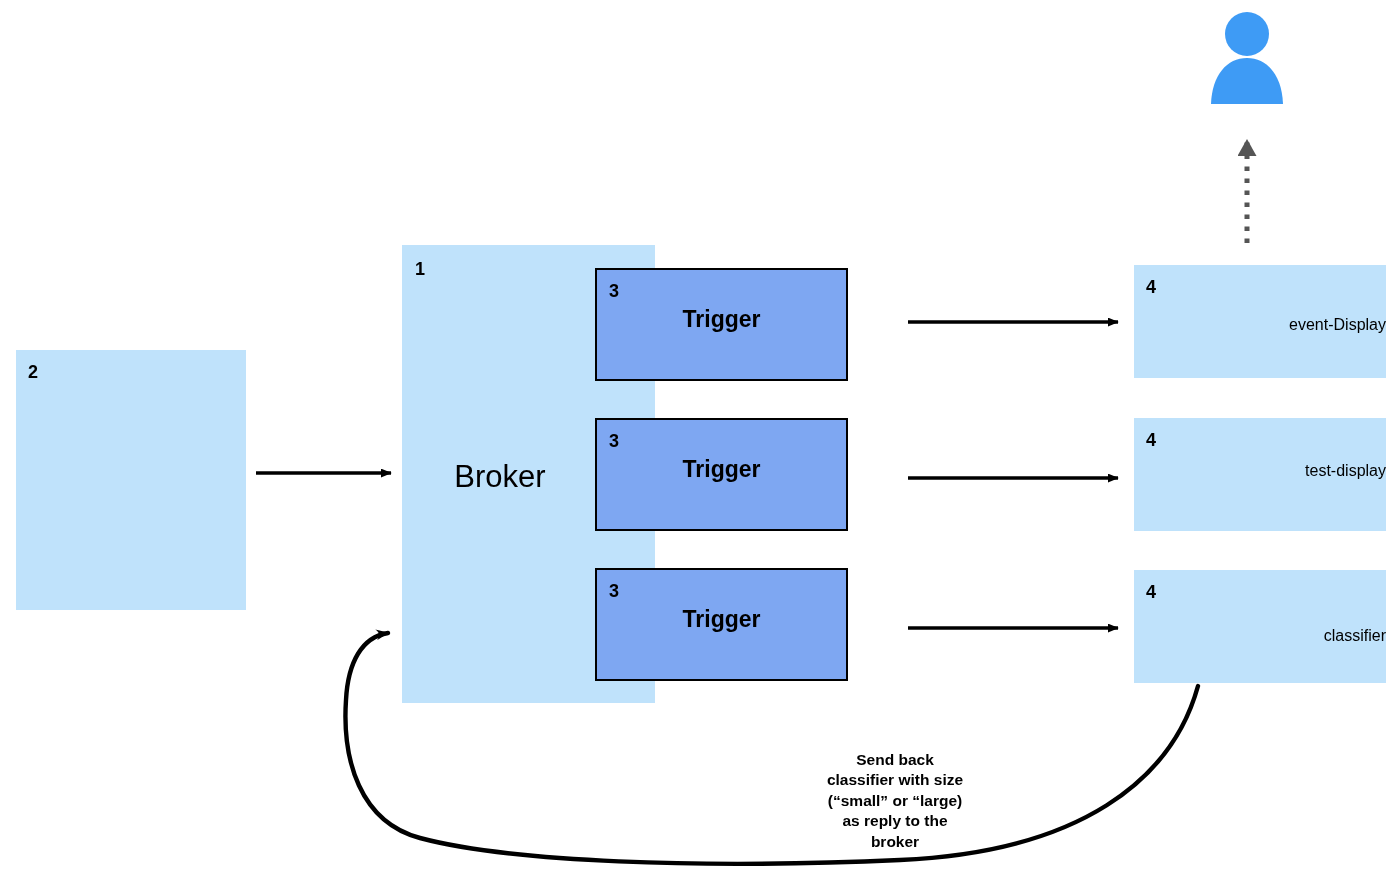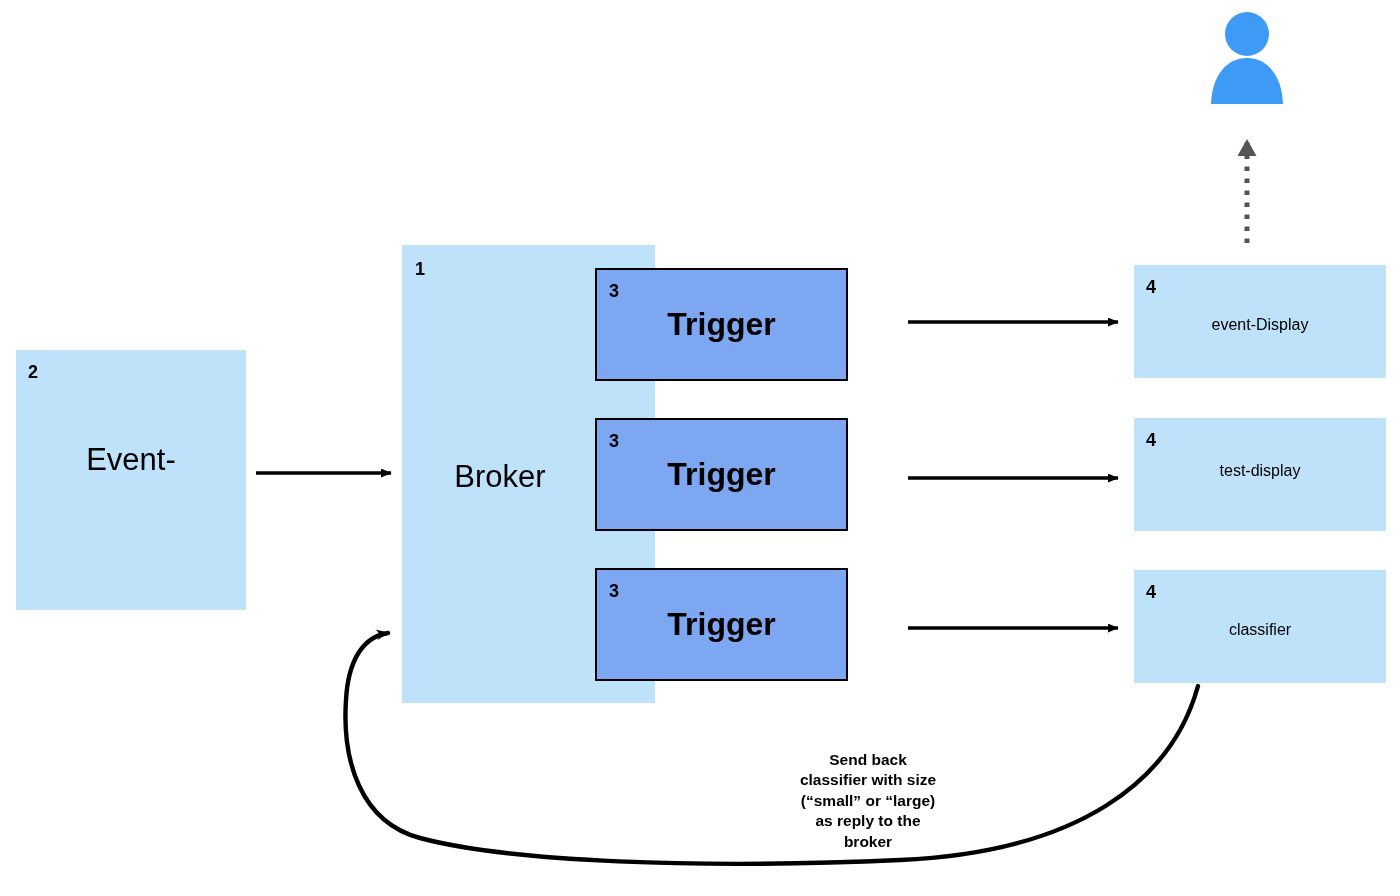--- a/index.html
+++ b/index.html
@@ -42,26 +42,27 @@
     right: 0;
     text-align: center;
     color: #000000;
     line-height: 1.12;
   }
   .label-big {
     font-size: 31px;
     font-weight: 400;
   }
   .label-trigger {
-    font-size: 32px;
+    font-size: 23px;
     font-weight: 700;
   }
   .label-small {
     font-size: 16px;
     font-weight: 400;
+    text-align: right;
   }
   .note-text {
     position: absolute;
     text-align: center;
     font-size: 15.5px;
     font-weight: bold;
     line-height: 1.32;
     color: #000000;
     white-space: pre-line;
   }
@@ -77,21 +78,20 @@
     position: absolute;
   }
 </style>
 </head>
 <body>
 
 <div id="canvas">
 
   <div class="box light-box" style="left:16px; top:350px; width:230px; height:260px;">
     <div class="corner-num" style="left:12px; top:13px; font-size:18px;">2</div>
-    <div class="box-label label-big" style="top:93px;">Event-</div>
   </div>
 
   <div class="box light-box" style="left:402px; top:245px; width:253px; height:458px;">
     <div class="corner-num" style="left:13px; top:15px; font-size:18px;">1</div>
     <div class="box-label label-big" style="top:215px; left:0; width:196px;">Broker</div>
   </div>
 
   <div class="box trigger-box" style="left:595px; top:268px; width:253px; height:113px;">
     <div class="corner-num" style="left:12px; top:12px; font-size:18px;">3</div>
     <div class="box-label label-trigger" style="top:37px;">Trigger</div>
@@ -112,24 +112,24 @@
     <div class="box-label label-small" style="top:51px;">event-Display</div>
   </div>
 
   <div class="box light-box" style="left:1134px; top:418px; width:252px; height:113px;">
     <div class="corner-num" style="left:12px; top:13px; font-size:18px;">4</div>
     <div class="box-label label-small" style="top:44px;">test-display</div>
   </div>
 
   <div class="box light-box" style="left:1134px; top:570px; width:252px; height:113px;">
     <div class="corner-num" style="left:12px; top:13px; font-size:18px;">4</div>
-    <div class="box-label label-small" style="top:51px;">classifier</div>
+    <div class="box-label label-small" style="top:57px;">classifier</div>
   </div>
 
-  <div class="note-text" style="left:778px; top:750px; width:180px;">Send back
+  <div class="note-text" style="left:805px; top:750px; width:180px;">Send back
 classifier with size
 (“small” or “large)
 as reply to the
 broker</div>
 
   <svg class="person" style="left:1198px; top:8px; width:100px; height:100px;" viewBox="0 0 100 100">
     <circle cx="49" cy="26" r="22" fill="#3e9bf5"></circle>
     <path d="M49 50 C 29 50, 14 67, 13 96 L 85 96 C 84 67, 69 50, 49 50 Z" fill="#3e9bf5"></path>
   </svg>
 

